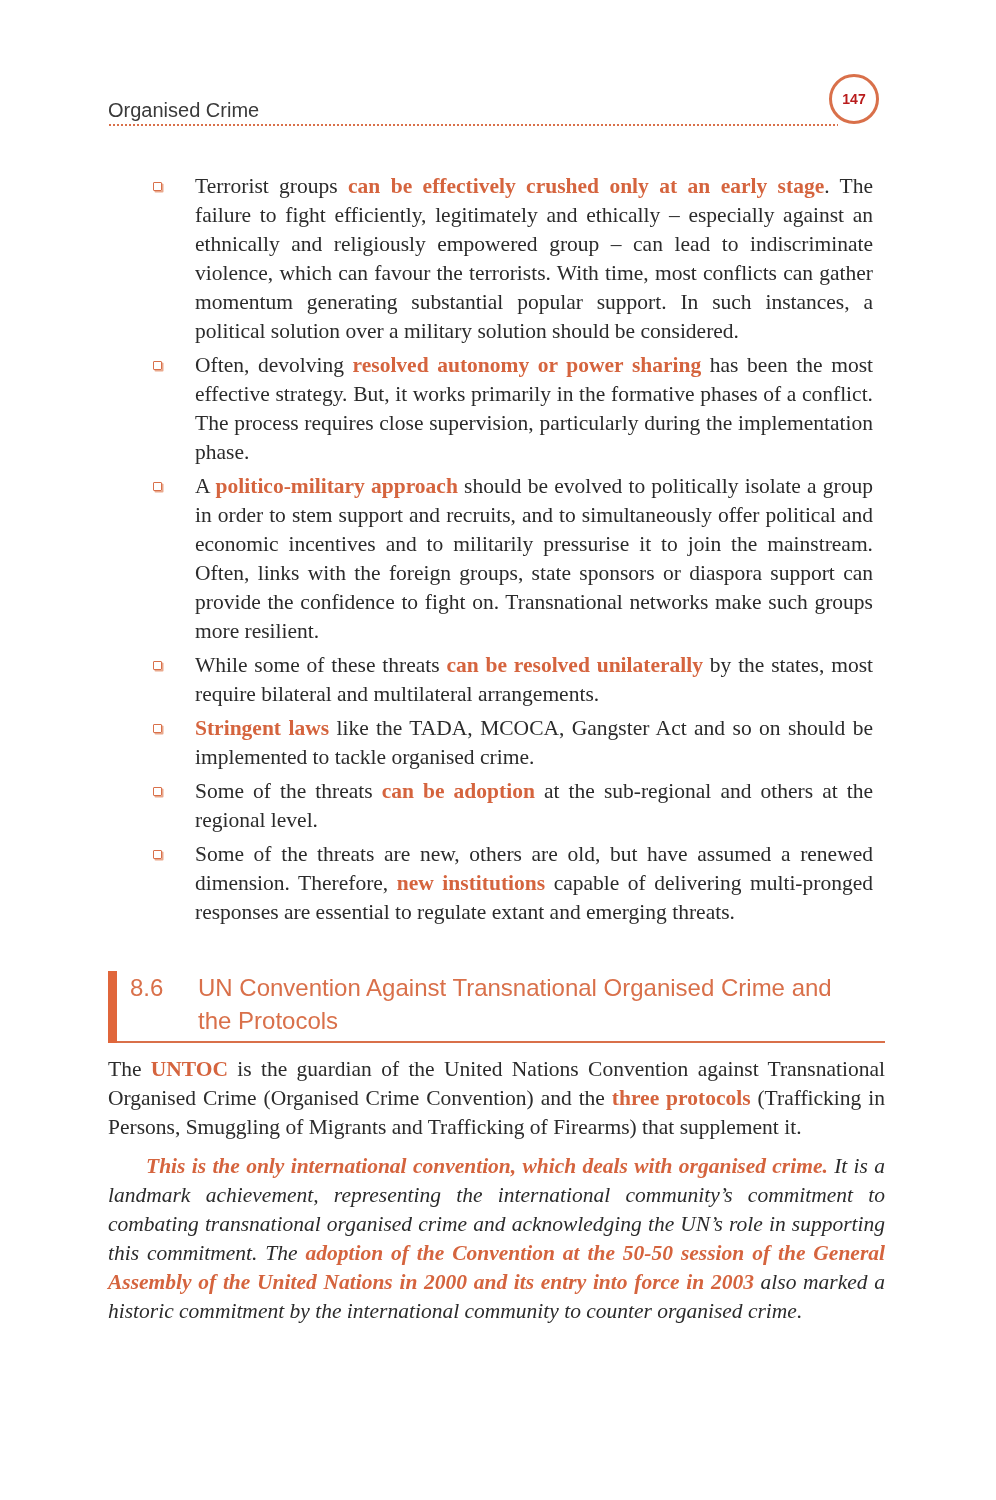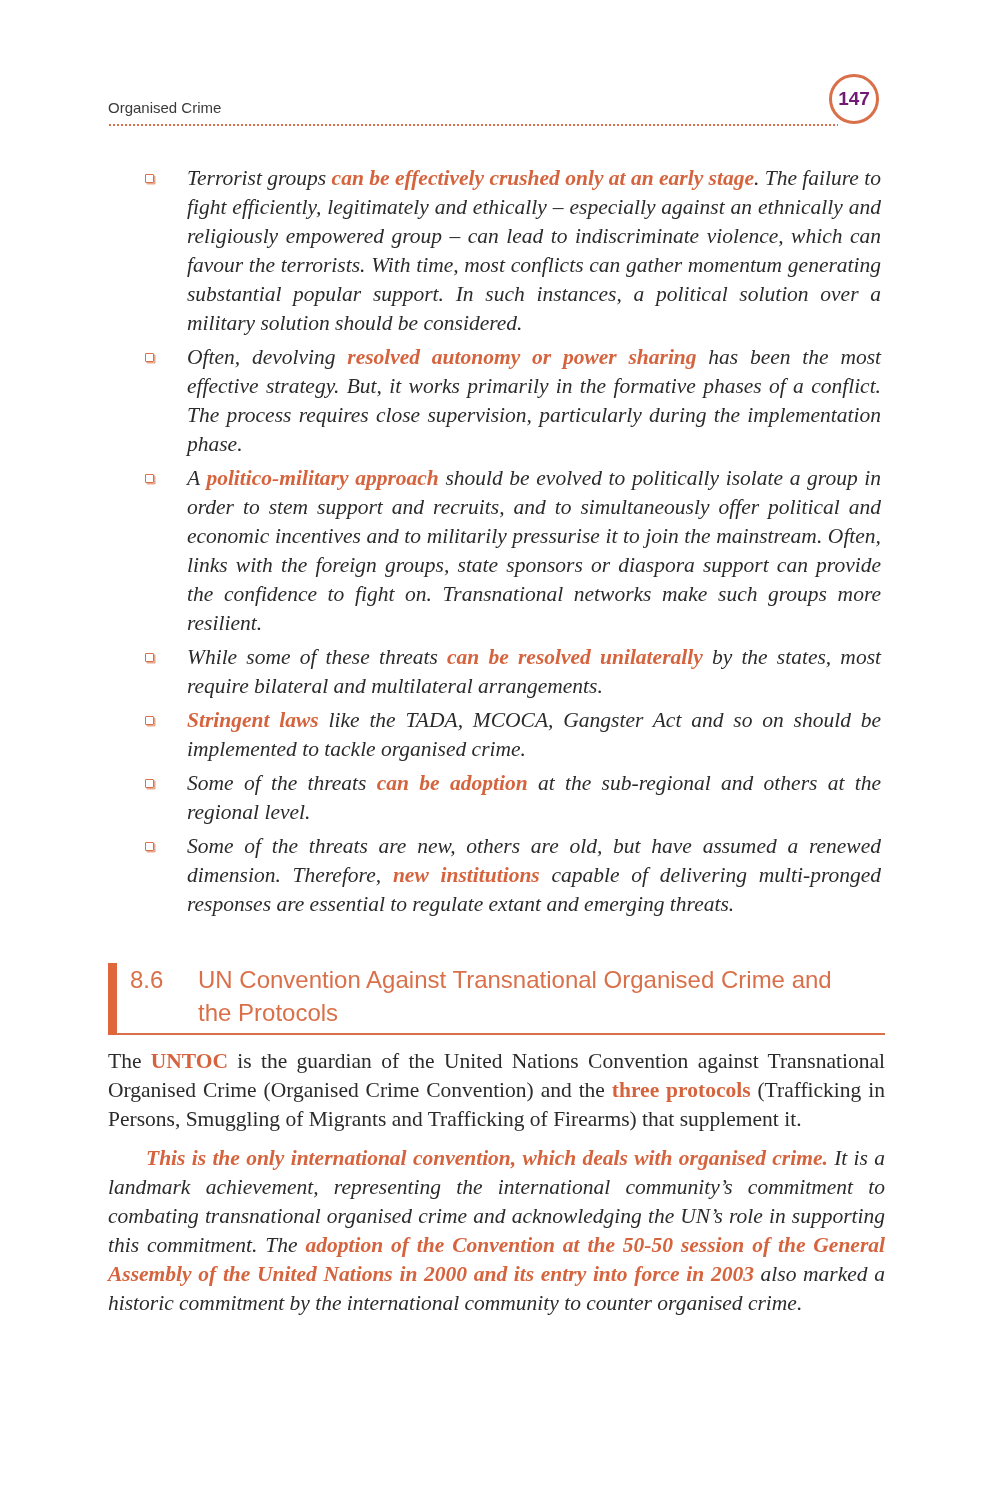--- a/index.html
+++ b/index.html
@@ -1,36 +1,36 @@
 <!DOCTYPE html>
 <html><head>
 <meta charset="utf-8">
 <style>
   html, body { margin: 0; padding: 0; background: #ffffff; }
   body { width: 996px; height: 1500px; position: relative; overflow: hidden; }
   .header-title {
     position: absolute; left: 108px; top: 99px;
-    font-family: "Liberation Sans", sans-serif; font-size: 15px; color: #3a3a3a;
+    font-family: "Liberation Sans", sans-serif; font-size: 20px; color: #3a3a3a;
   }
   .header-dots {
     position: absolute; left: 108px; top: 123px; width: 730px; height: 4px;
     background-image: radial-gradient(circle, #d9704a 1.2px, transparent 1.4px);
     background-size: 4px 4px; background-repeat: repeat-x;
   }
   .page-circle {
     position: absolute; left: 829px; top: 74px; width: 50px; height: 50px;
     border: 3px solid #d9704a; border-radius: 50%; box-sizing: border-box;
     display: flex; align-items: center; justify-content: center;
-    font-family: "Liberation Sans", sans-serif; font-weight: bold; font-size: 19px; color: #701a75;
+    font-family: "Liberation Sans", sans-serif; font-weight: bold; font-size: 14px; color: #b91c1c;
   }
   .content {
     position: absolute; left: 108px; top: 160px; width: 777px;
     font-family: "Liberation Serif", serif; font-size: 21.5px; line-height: 29px; color: #2b2b2b;
   }
-  .bullets { list-style: none; margin: 4px; padding: 0; font-style: italic; }
+  .bullets { list-style: none; margin: 12px; padding: 0; }
   .bullets li { position: relative; padding-left: 75px; text-align: justify; margin-bottom: 5px; }
   .bullet-icon {
     position: absolute; left: 33px; top: 10px; width: 9px; height: 9px;
     border: 1.5px solid #d9704a; box-sizing: border-box; border-radius: 1px;
     box-shadow: 1.5px 1.5px 0 #e9a88c;
   }
   .hl { color: #d5643e; font-weight: bold; }
   .section-heading {
     position: relative; margin-top: 44px; padding-left: 22px; padding-bottom: 4px;
     border-bottom: 2px solid #d9704a;

